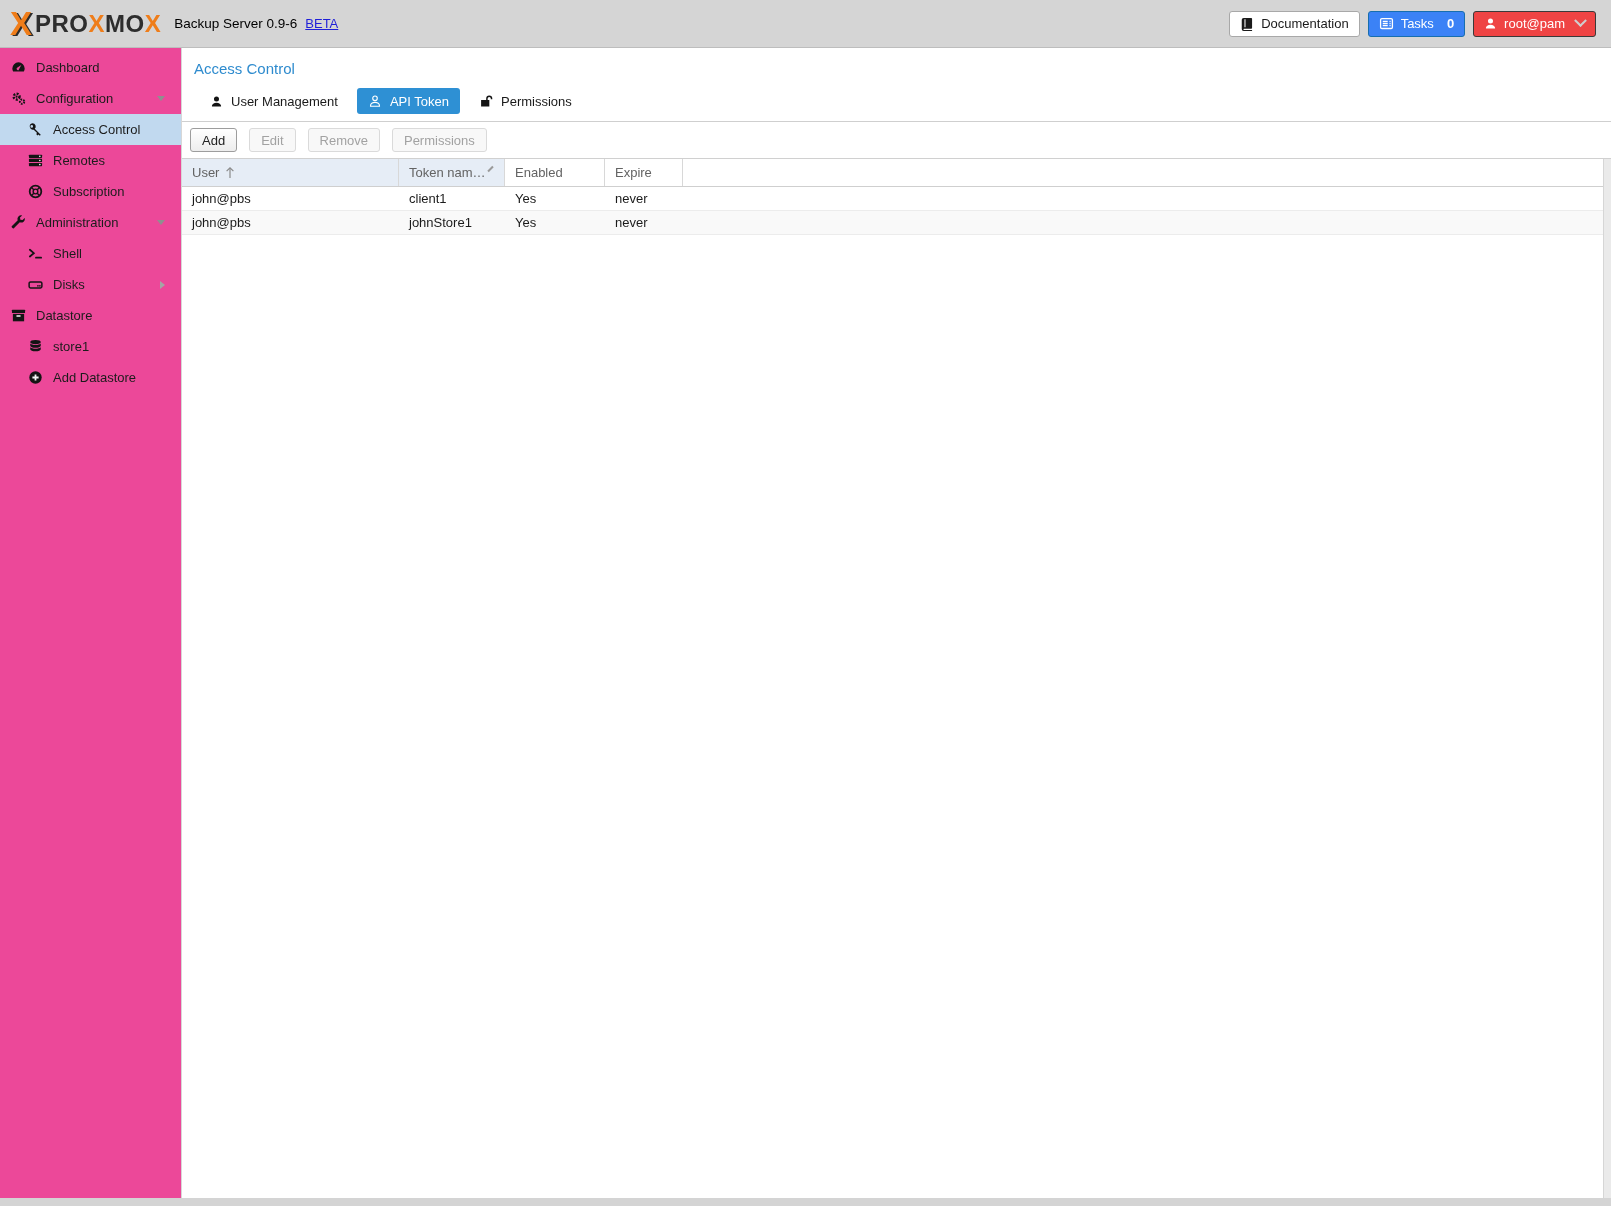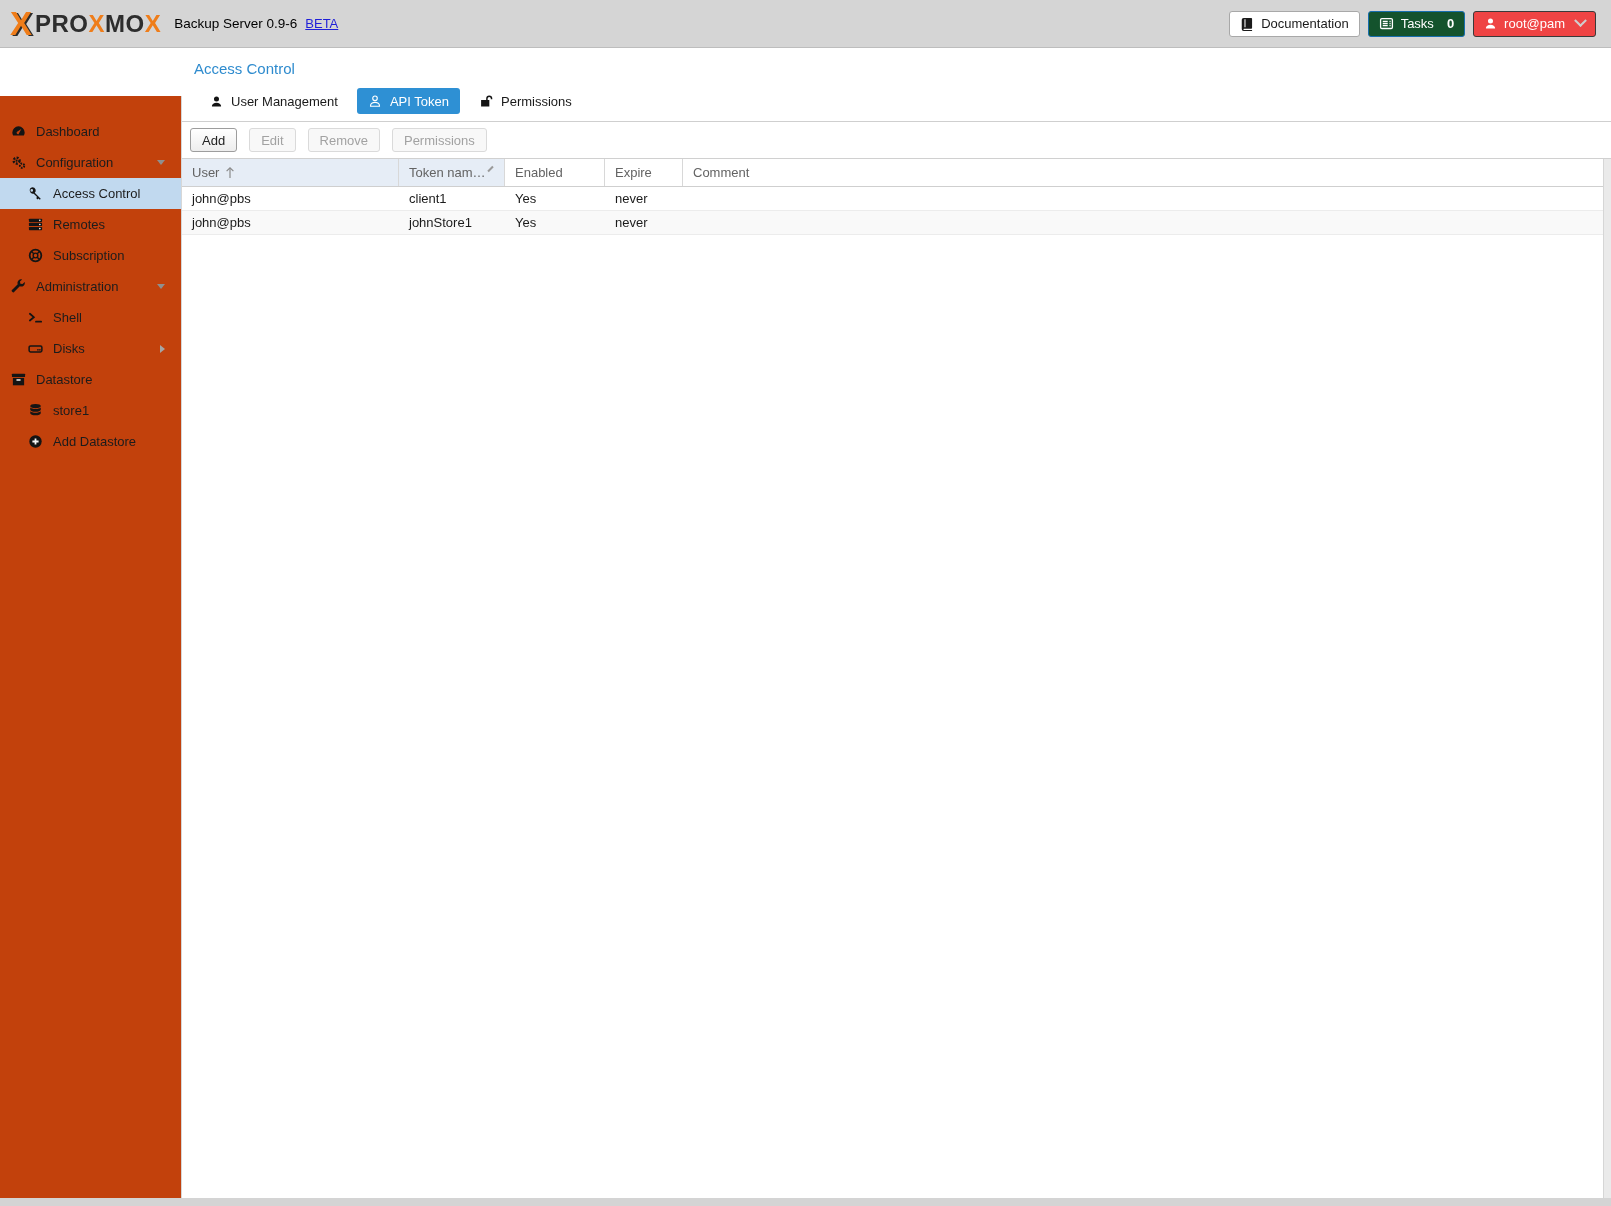--- a/index.html
+++ b/index.html
@@ -31,38 +31,38 @@
   .logo-word .orange { color:#ef7d1a; }
   .product-title { margin-left:13px; font-size:13.5px; color:#000; }
   .beta-link { margin-left:8px; color:#1f1fd8; text-decoration:underline; cursor:pointer; font-size:13px; }
 
   .topbar-right { margin-left:auto; margin-right:15px; display:flex; align-items:center; gap:8px; }
   .tb-btn {
     height:26px; border-radius:3px; display:inline-flex; align-items:center;
     gap:7px; padding:0 10px; font-size:13px; cursor:pointer; white-space:nowrap;
   }
   .tb-doc   { background:#fff; border:1px solid #a8a8a8; color:#1a1a1a; }
-  .tb-tasks { background:#14532d; border:1px solid #176eae; color:#fff; }
+  .tb-tasks { background:#3b82f6; border:1px solid #176eae; color:#fff; }
   .tb-tasks .count { margin-left:6px; font-weight:bold; }
   .tb-user  { background:#ef4444; border:1px solid #3a3a3a; color:#fff; }
 
   .chev-down {
     width:9px; height:9px; display:inline-block; margin-left:4px;
     border-right:2px solid #cfcfcf; border-bottom:2px solid #cfcfcf;
     transform: rotate(45deg) translate(-2px,-2px);
   }
 
   
   .main { display:flex; height:1150px; }
   .bottom-strip { height:8px; background:#d4d4d4; }
 
   
   .sidebar {
-    width:182px; background:#c2410c; border-right:1px solid #d7d7d7;
-    padding-top:20px; flex:none;margin-top:48px;
+    width:182px; background:#ec4899; border-right:1px solid #d7d7d7;
+    padding-top:4px; flex:none;
   }
   .nav-item {
     height:31px; display:flex; align-items:center; font-size:13px;
     color:#1c1c1c; cursor:pointer; position:relative;
   }
   .nav-item.lvl0 { padding-left:10px; }
   .nav-item.lvl1 { padding-left:27px; }
   .nav-item.selected { background:#c1d9ef; }
   .nav-ico { width:17px; margin-right:9px; display:flex; align-items:center; justify-content:center; flex:none; }
   .caret { position:absolute; right:16px; width:0; height:0; }
@@ -370,23 +370,20 @@
         <div class="hcell c-token sorted-bg">
           <span>Token nam…</span>
           <span class="sort-tick"></span>
         </div>
         <div class="hcell c-enabled">
           <span>Enabled</span>
         </div>
         <div class="hcell c-expire">
           <span>Expire</span>
         </div>
-        <div class="hcell c-comment">
-          <span>Comment</span>
-        </div>
       </div>
 
       <div class="grid-row">
         <div class="cell c-user">john@pbs</div>
         <div class="cell c-token">client1</div>
         <div class="cell c-enabled">Yes</div>
         <div class="cell c-expire">never</div>
         <div class="cell c-comment"></div>
       </div>
 

